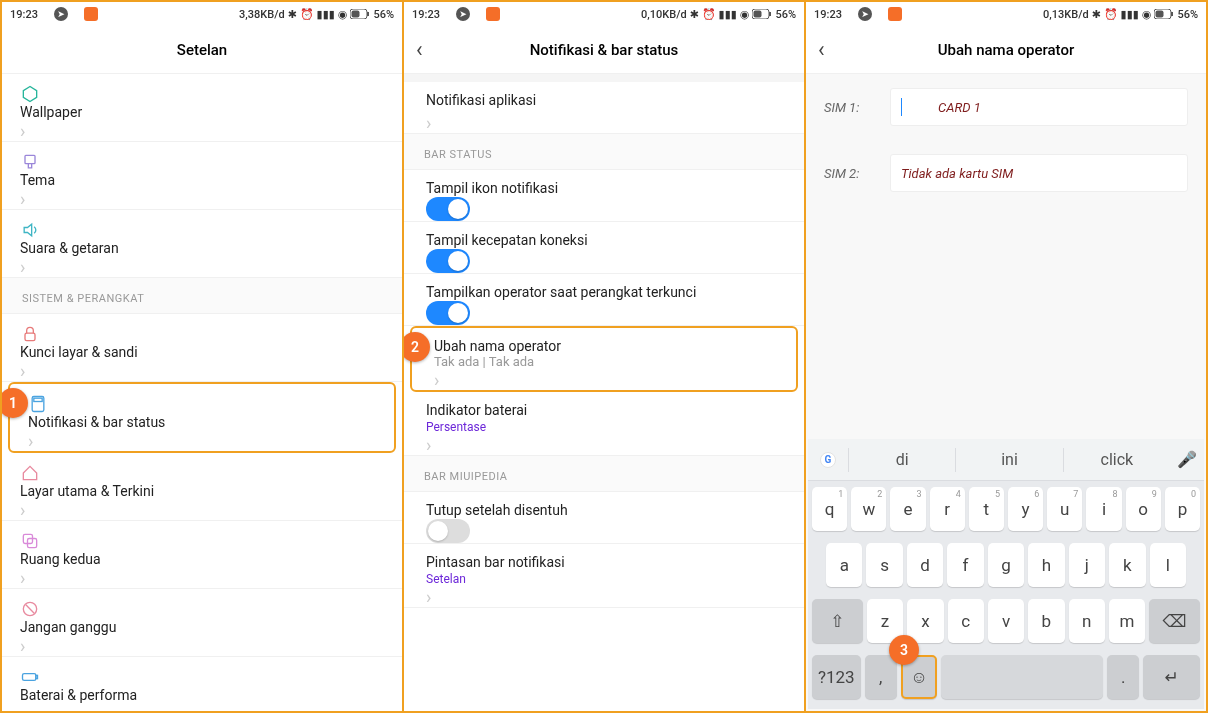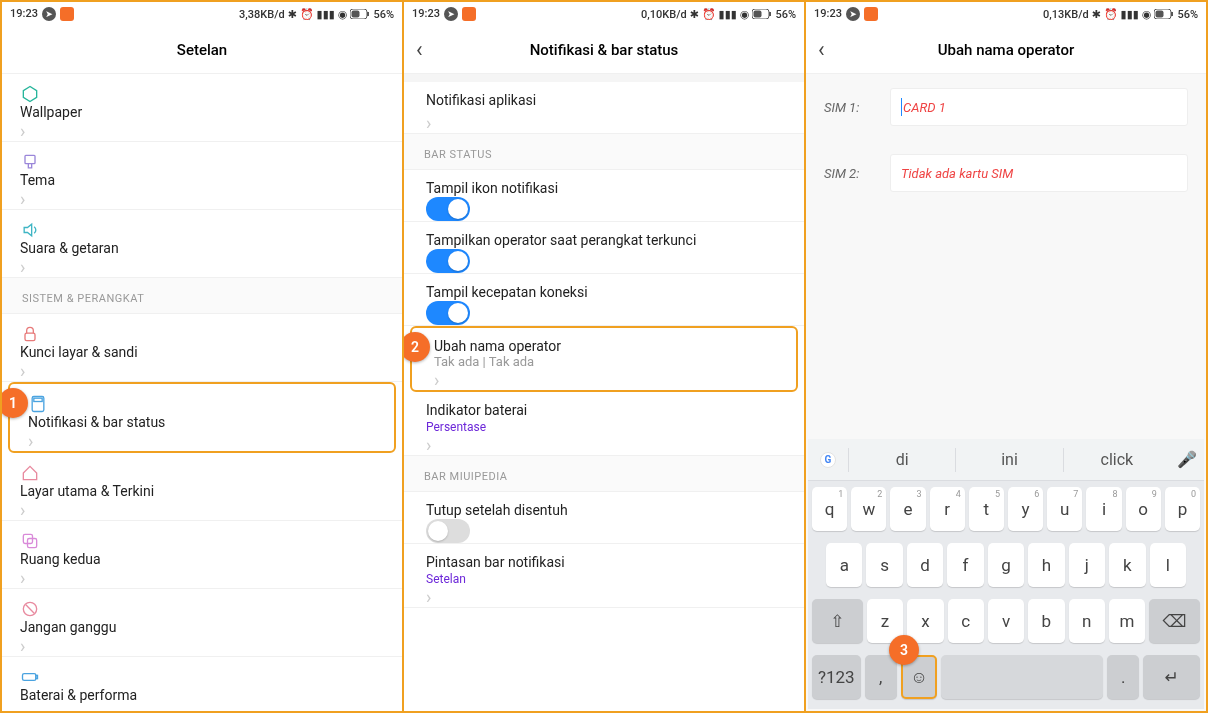--- a/index.html
+++ b/index.html
@@ -5,21 +5,21 @@
 * { box-sizing: border-box; margin: 0; padding: 0; }
 body { font-family: -apple-system, Roboto, "Helvetica Neue", sans-serif; background: #fff; width: 1208px; height: 713px; position: relative; overflow: hidden; color: #333; }
 
 .watermark { position: absolute; top: 50%; left: 50%; transform: translate(-50%, -50%); font-size: 120px; font-weight: 600; color: rgba(0,0,0,0.06); letter-spacing: 4px; z-index: 0; pointer-events: none; }
 
 .panes { display: flex; width: 100%; height: 100%; position: relative; z-index: 1; }
 .pane { flex: 1; height: 100%; border: 2px solid #f0a020; background: #fff; display: flex; flex-direction: column; position: relative; }
 .pane + .pane { margin-left: -2px; }
 
 .statusbar { height: 24px; display: flex; align-items: center; padding: 0 8px; font-size: 11px; font-weight: 500; color: #333; }
-.statusbar .left { display: flex; gap: 4px; }
+.statusbar .left { display: flex; align-items: center; gap: 16px; }
 .statusbar .right { margin-left: auto; display: flex; align-items: center; gap: 3px; }
 .sb-telegram { width: 14px; height: 14px; border-radius: 50%; background: #555; display: inline-flex; align-items: center; justify-content: center; color: #fff; font-size: 9px; }
 .sb-orange { width: 14px; height: 14px; border-radius: 3px; background: #f56e28; }
 
 .titlebar { height: 48px; display: flex; align-items: center; justify-content: center; position: relative; border-bottom: 1px solid #f0f0f0; }
 .titlebar .back { position: absolute; left: 12px; font-size: 22px; color: #444; cursor: pointer; }
 .titlebar .title { font-size: 15px; font-weight: 500; color: #000; }
 
 .content { flex: 1; overflow: hidden; background: #fff; }
 
@@ -42,21 +42,21 @@
 .toggle.on .knob { right: 2px; }
 .toggle.off .knob { left: 2px; }
 
 .highlight { border: 2px solid #f0a020; border-radius: 6px; margin: 0 6px; }
 .badge-num { position: absolute; width: 30px; height: 30px; border-radius: 50%; background: #f56e28; color: #fff; display: flex; align-items: center; justify-content: center; font-size: 14px; font-weight: 600; z-index: 5; box-shadow: 0 1px 3px rgba(0,0,0,0.3); }
 
 
 .form-row { display: flex; align-items: center; padding: 14px 18px; gap: 14px; }
 .form-row .flabel { width: 52px; font-size: 13px; color: #666; }
 .form-row .finput { flex: 1; height: 38px; border: 1px solid #eee; border-radius: 3px; padding: 0 10px; font-size: 13px; background: #fff; }
-.form-row .finput.placeholder { color: #ef4444; }
+.form-row .finput.placeholder { color: #7f1d1d; gap: 35px; }
 .form-row .finput .cursor { display: inline-block; width: 1px; height: 18px; background: #1e88ff; vertical-align: middle; margin-right: 1px; }
 
 .keyboard { position: absolute; bottom: 2px; left: 2px; right: 2px; background: #e8eaed; padding-bottom: 4px; }
 .kb-suggestions { display: flex; align-items: center; height: 42px; background: #f1f3f4; border-bottom: 1px solid #dadce0; }
 .kb-sug-g { width: 40px; display: flex; align-items: center; justify-content: center; }
 .kb-sug-item { flex: 1; text-align: center; font-size: 16px; color: #555; border-left: 1px solid #dadce0; height: 24px; line-height: 24px; }
 .kb-sug-item:first-of-type { border-left: none; }
 .kb-mic { width: 34px; display: flex; align-items: center; justify-content: center; color: #777; }
 .kb-row { display: flex; justify-content: center; gap: 4px; padding: 6px 4px; }
 .kb-key { height: 44px; flex: 1; background: #fff; border-radius: 5px; display: flex; align-items: center; justify-content: center; font-size: 17px; color: #444; position: relative; box-shadow: 0 1px 1px rgba(0,0,0,0.15); }
@@ -253,27 +253,27 @@
       <span class="chev">›</span>
     </div>
     <div class="section-header">BAR STATUS</div>
     <div class="list-row short">
       <span class="label">Tampil ikon notifikasi</span>
       <div class="toggle on">
             <div class="knob"></div>
           </div>
     </div>
     <div class="list-row short">
-      <span class="label">Tampilkan operator saat perangkat terkunci</span>
+      <span class="label">Tampil kecepatan koneksi</span>
       <div class="toggle on">
             <div class="knob"></div>
           </div>
     </div>
     <div class="list-row short">
-      <span class="label">Tampil kecepatan koneksi</span>
+      <span class="label">Tampilkan operator saat perangkat terkunci</span>
       <div class="toggle on">
             <div class="knob"></div>
           </div>
     </div>
 
     <div style="position:relative;">
       <div class="badge-num" style="left:-4px; top:6px;">2</div>
       <div class="list-row short highlight">
         <span class="label">Ubah nama operator</span>
         <span class="value">Tak ada | Tak ada</span>

